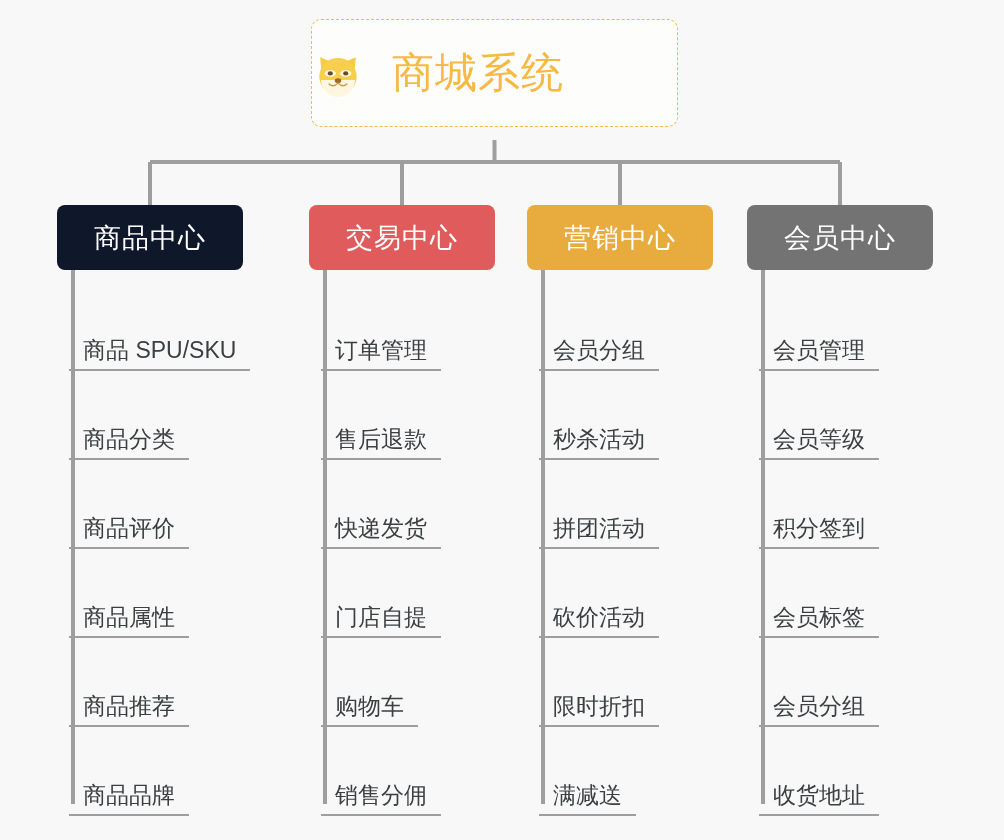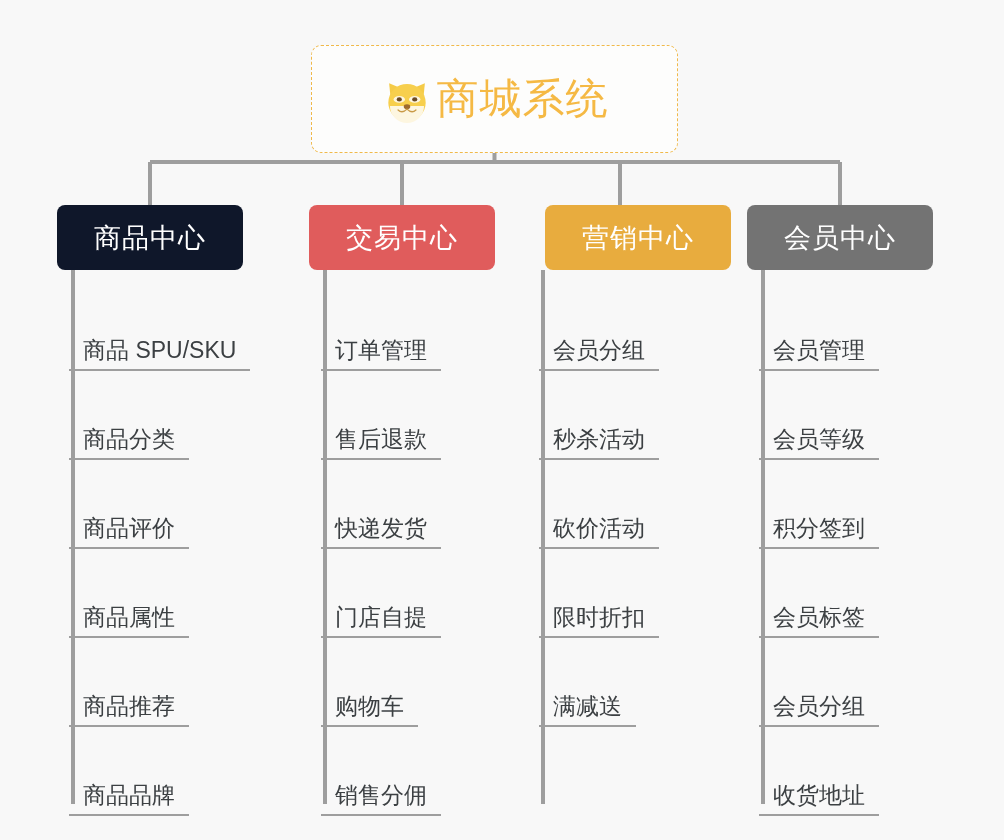--- a/index.html
+++ b/index.html
@@ -17,31 +17,30 @@
   #canvas {
     position: relative;
     width: 1004px;
     height: 840px;
   }
 
   
   .root-card {
     position: absolute;
     left: 311px;
-    top: 45px;
+    top: 19px;
     width: 367px;
     height: 108px;
     box-sizing: border-box;
     background: #fdfdfc;
     border: 1px dashed #f0b94a;
     border-radius: 10px;
     display: flex;
     align-items: center;
-    justify-content: center;
-    gap: 4px;
+    gap: 28px;
   }
   .root-emoji {
     width: 52px;
     height: 52px;
     flex: 0 0 52px;
     position: relative;
     top: 2px;
   }
   .root-title {
     font-size: 42px;
@@ -190,29 +189,32 @@
           </li>
           <li class="leaf">
             <span class="leaf-text">购物车</span>
           </li>
           <li class="leaf">
             <span class="leaf-text">销售分佣</span>
           </li>
         </ul>
       </div>
       <div class="branch" style="left: 527px; width: 186px;">
-        <div class="branch-header" style="background: rgb(232, 172, 62); width: 186px; margin-left: 18px;">
+        <div class="branch-header" style="background: rgb(232, 172, 62); width: 186px;">
           <span>营销中心</span>
         </div>
         <ul class="leaf-list">
           <li class="leaf">
             <span class="leaf-text">会员分组</span>
           </li>
           <li class="leaf">
             <span class="leaf-text">秒杀活动</span>
+          </li>
+          <li class="leaf">
+            <span class="leaf-text">拼团活动</span>
           </li>
           <li class="leaf">
             <span class="leaf-text">砍价活动</span>
           </li>
           <li class="leaf">
             <span class="leaf-text">限时折扣</span>
           </li>
           <li class="leaf">
             <span class="leaf-text">满减送</span>
           </li>

